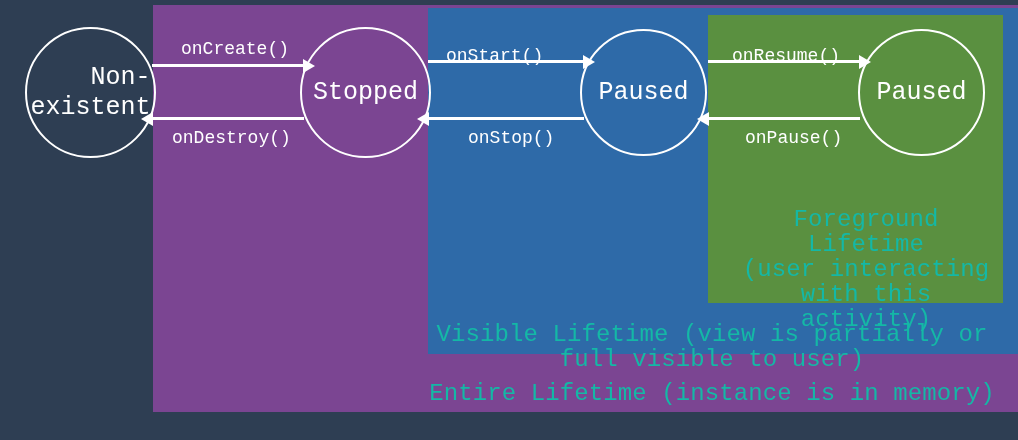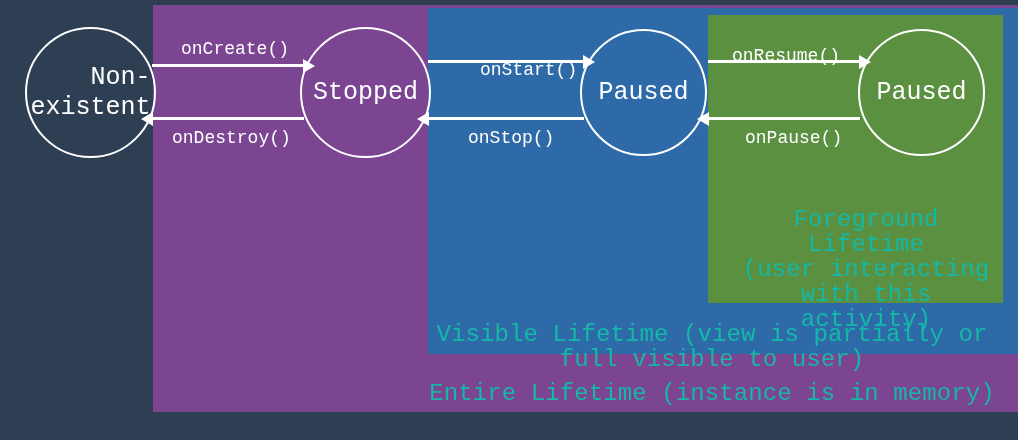--- a/index.html
+++ b/index.html
@@ -125,21 +125,21 @@
   .edge-label {
     position: absolute;
     color: #ffffff;
     font-size: 18px;
     line-height: 22px;
     white-space: nowrap;
     z-index: 6;
   }
   .label-oncreate  { left: 181px; top: 38px;  }
   .label-ondestroy { left: 172px; top: 127px; text-align: right; }
-  .label-onstart   { left: 480px; top: 45px; margin-top: 14px;  }
+  .label-onstart   { left: 446px; top: 45px;  }
   .label-onstop    { left: 468px; top: 127px; }
   .label-onresume  { left: 732px; top: 45px;  }
   .label-onpause   { left: 745px; top: 127px; }
 </style>
 </head>
 <body>
 
 <div id="canvas">
 
   <div class="band band-entire"></div>

